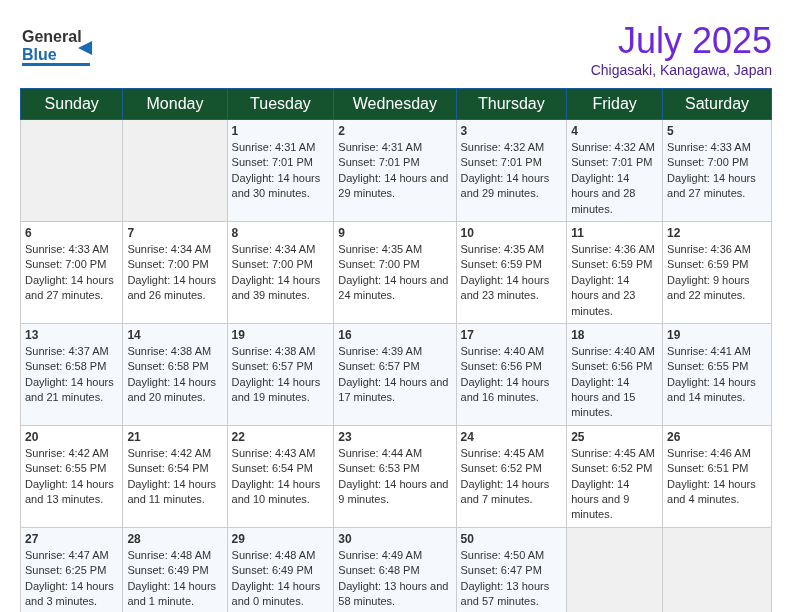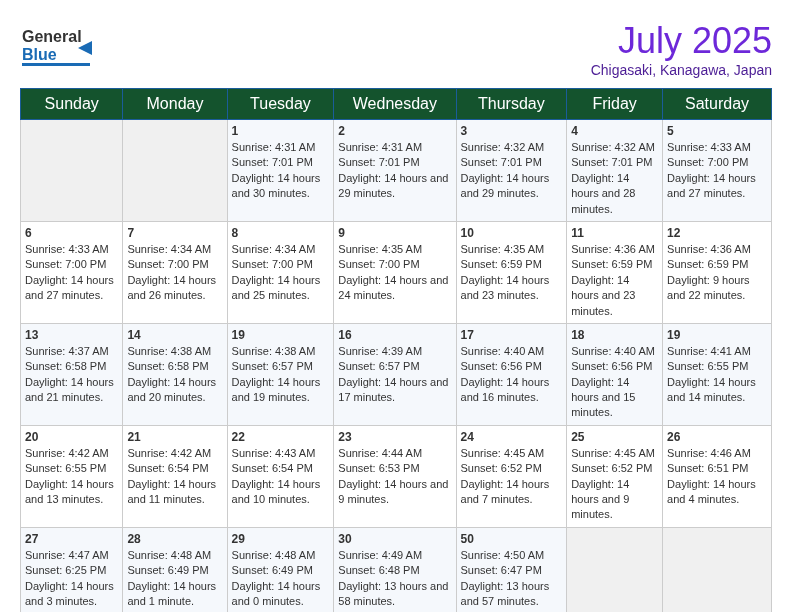--- a/index.html
+++ b/index.html
@@ -166,21 +166,21 @@
             <div>Sunrise: 4:34 AM</div>
             <div>Sunset: 7:00 PM</div>
             <div>Daylight: 14 hours and 26 minutes.</div>
           </div>
         </td>
         <td>
           <span class="day-num">8</span>
           <div class="day-info">
             <div>Sunrise: 4:34 AM</div>
             <div>Sunset: 7:00 PM</div>
-            <div>Daylight: 14 hours and 25 minutes.</div>
+            <div>Daylight: 14 hours and 39 minutes.</div>
           </div>
         </td>
         <td>
           <span class="day-num">9</span>
           <div class="day-info">
             <div>Sunrise: 4:35 AM</div>
             <div>Sunset: 7:00 PM</div>
             <div>Daylight: 14 hours and 24 minutes.</div>
           </div>
         </td>

